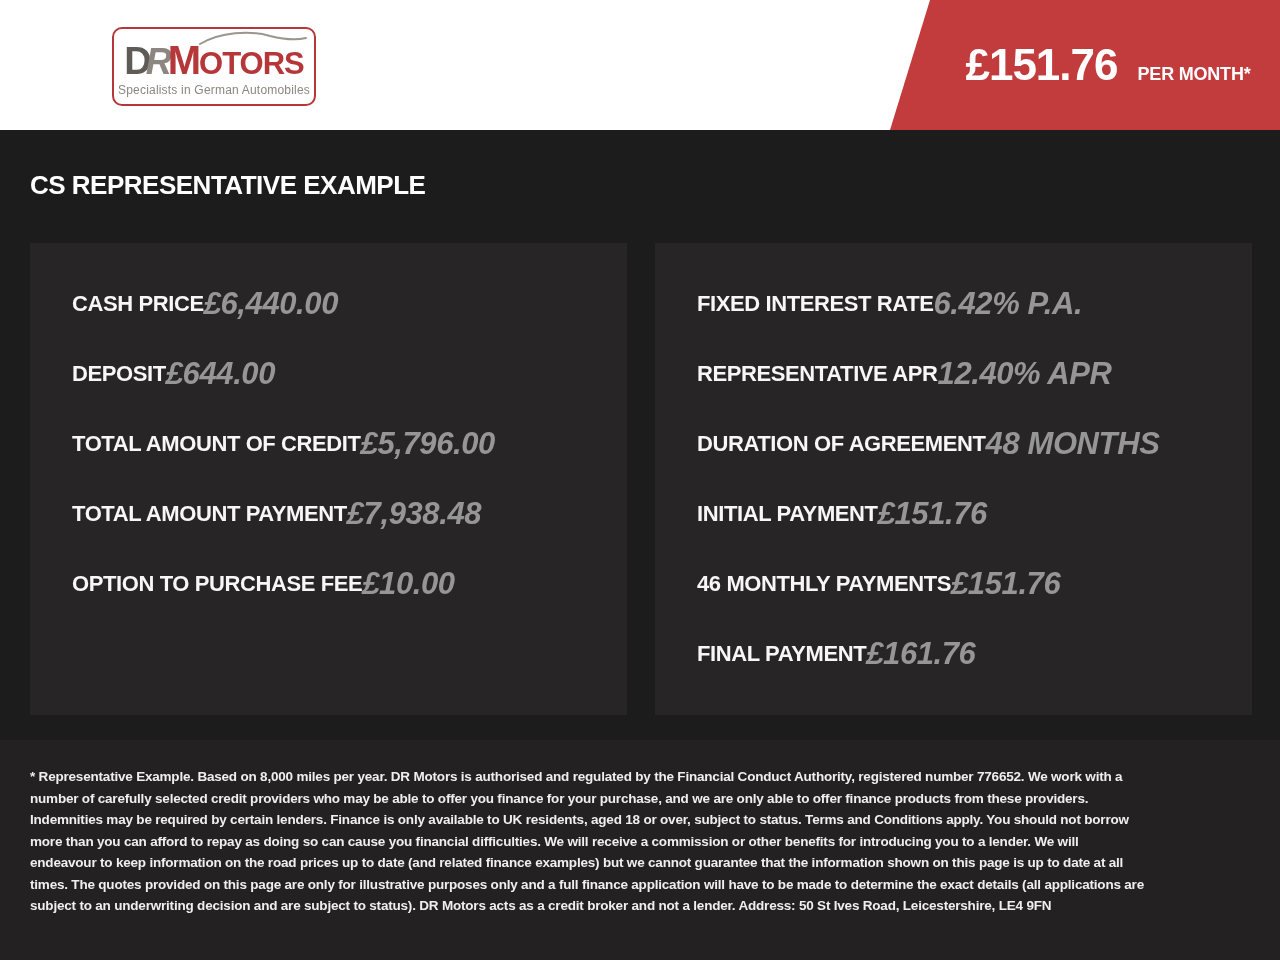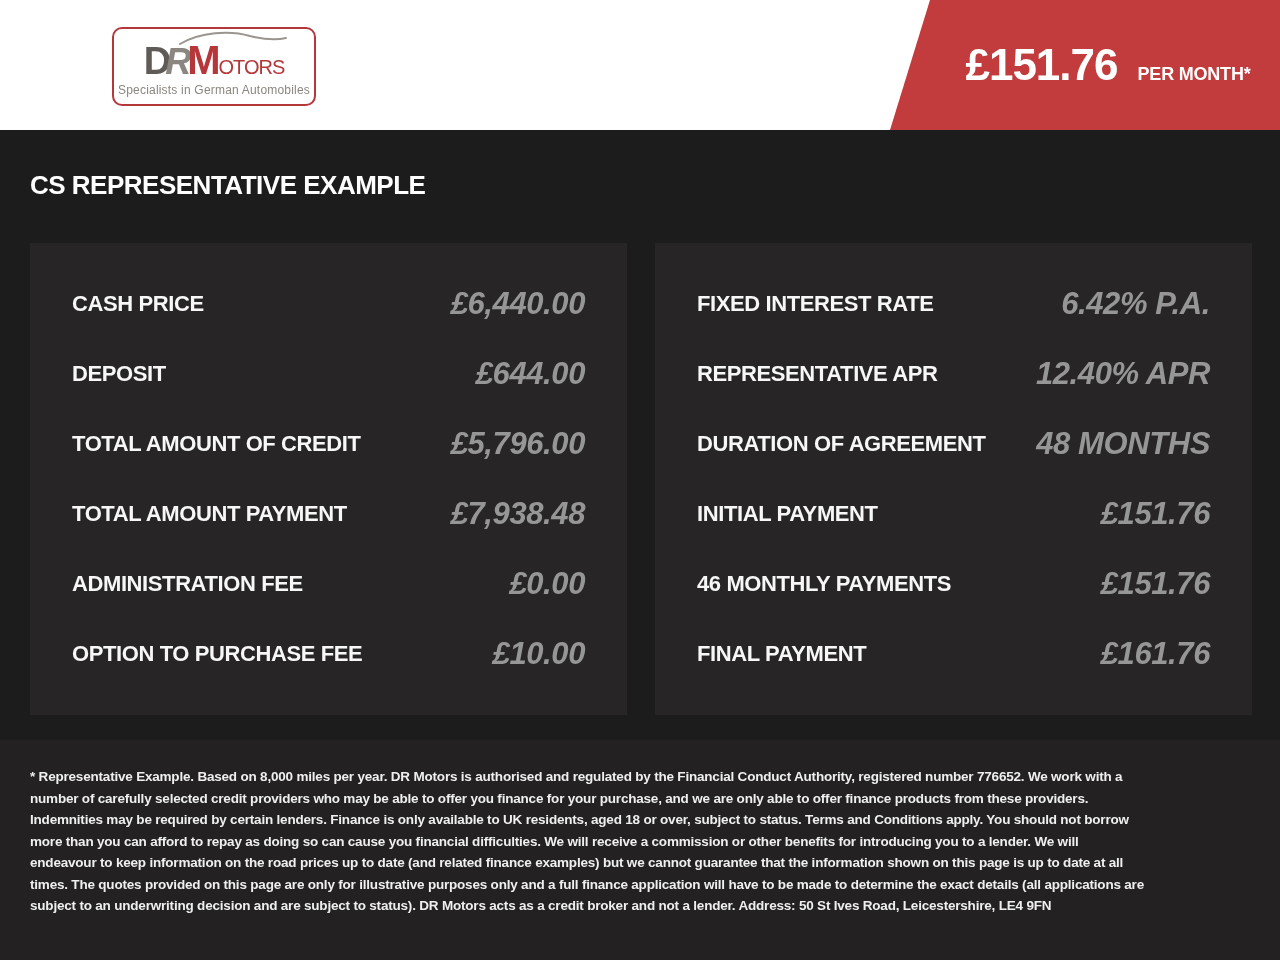--- a/index.html
+++ b/index.html
@@ -38,21 +38,21 @@
     align-items:center;justify-content:center;
     padding-top:4px;
   }
   .logo-line{
     display:flex;align-items:baseline;line-height:1;
     position:relative;
   }
   .logo-d{font-size:38px;font-weight:700;color:var(--logo-gray-dark);letter-spacing:-2px;}
   .logo-r{font-size:36px;font-weight:700;font-style:italic;color:var(--logo-gray);margin-left:-4px;letter-spacing:-2px;}
   .logo-m{font-size:40px;font-weight:700;color:var(--logo-red);margin-left:-2px;letter-spacing:-2px;}
-  .logo-otors{font-size:20px;font-weight:400;color:var(--logo-red);letter-spacing:-1px;}
+  .logo-otors{font-size:31px;font-weight:700;color:var(--logo-red);letter-spacing:-1px;}
   .car-swoosh{
     position:absolute;right:-4px;top:-12px;width:110px;height:18px;
   }
   .logo-tagline{
     font-size:12px;color:var(--logo-gray);
     margin-top:3px;letter-spacing:.2px;text-align:right;
   }
   .price-banner{
     position:absolute;top:0;right:0;
     width:390px;height:130px;
@@ -84,21 +84,21 @@
     margin:42px 28px 0 30px;
   }
   .panel{
     width:597px;height:472px;
     background:var(--panel-bg);
     padding:26px 42px;
     display:flex;flex-direction:column;
   }
   .finance-row{
     height:70px;
-    display:flex;align-items:center;justify-content:space-between;
+    display:flex;align-items:center;justify-content:flex-start;
   }
   .finance-label{
     color:var(--label-color);
     font-size:22px;font-weight:700;letter-spacing:-.4px;
     white-space:nowrap;
   }
   .finance-value{
     color:var(--value-color);
     font-size:31px;font-weight:600;letter-spacing:-.4px;
     white-space:nowrap;
@@ -157,24 +157,20 @@
       </div>
       <div class="finance-row">
         <span class="finance-label">TOTAL AMOUNT OF CREDIT</span>
         <span class="finance-value">£5,796.00</span>
       </div>
       <div class="finance-row">
         <span class="finance-label">TOTAL AMOUNT PAYMENT</span>
         <span class="finance-value">£7,938.48</span>
       </div>
       <div class="finance-row">
-        <span class="finance-label">ADMINISTRATION FEE</span>
-        <span class="finance-value">£0.00</span>
-      </div>
-      <div class="finance-row">
         <span class="finance-label">OPTION TO PURCHASE FEE</span>
         <span class="finance-value">£10.00</span>
       </div>
     </div>
 
     <div class="panel">
       <div class="finance-row">
         <span class="finance-label">FIXED INTEREST RATE</span>
         <span class="finance-value">6.42% P.A.</span>
       </div>

